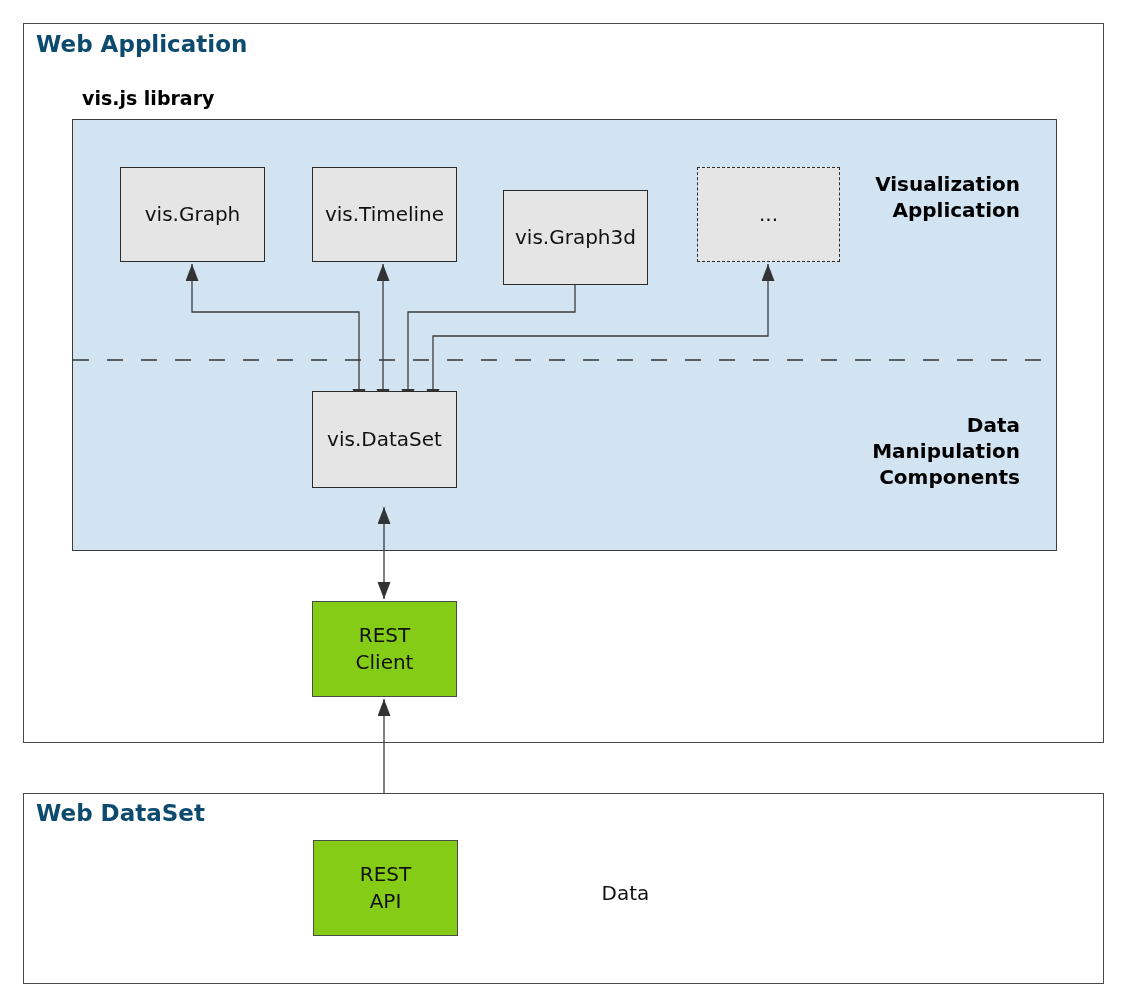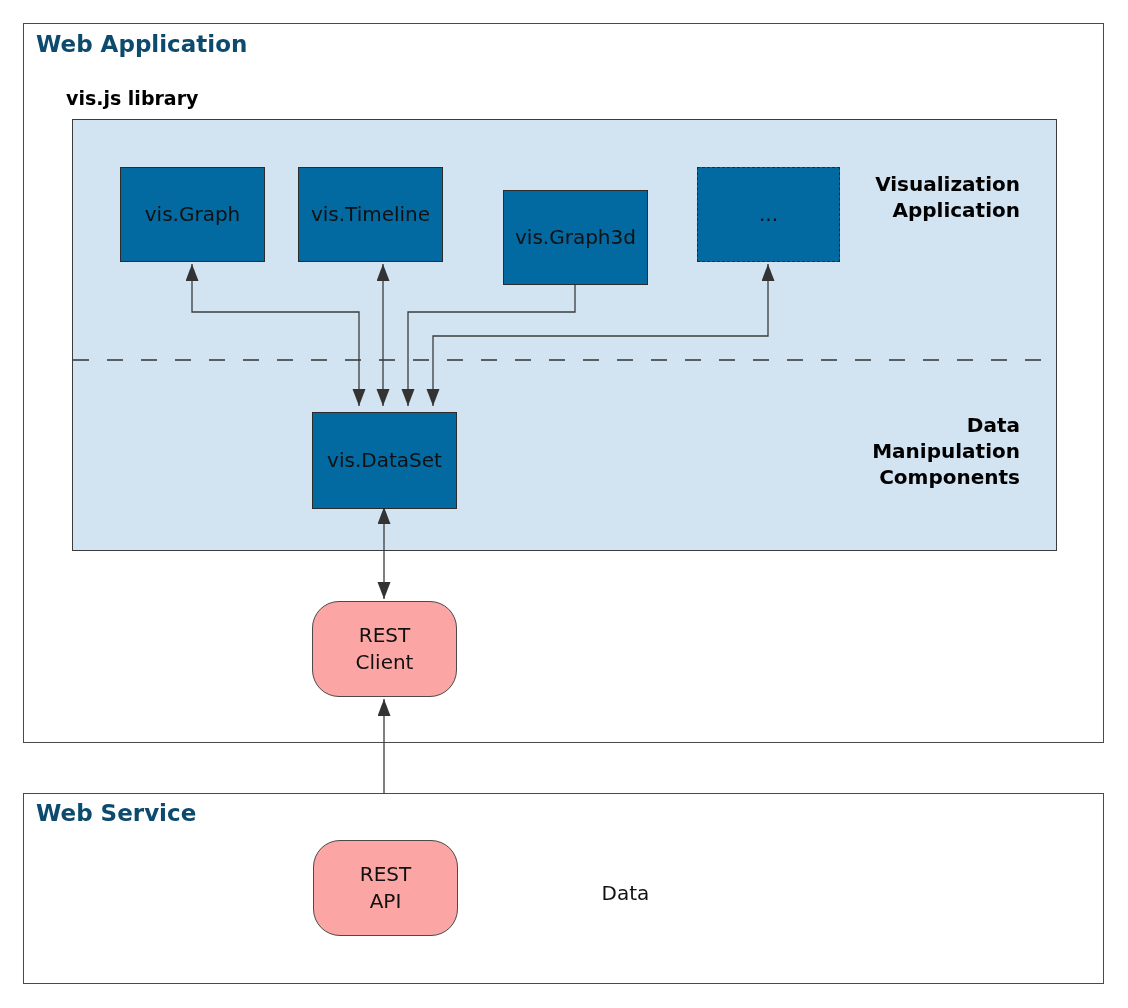--- a/index.html
+++ b/index.html
@@ -33,34 +33,34 @@
   }
   .blue-panel{
     position:absolute;
     left:72px;top:119px;width:985px;height:432px;
     background:#d2e4f2;
     border:1.2px solid #3c3c3c;
     box-sizing:border-box;
   }
   .node{
     position:absolute;
-    background:#0369a1;
+    background:#e5e5e5;
     border:1.4px solid #2b2b2b;
     box-sizing:border-box;
     display:flex;
     align-items:center;
     justify-content:center;
     font-size:20px;
     color:#111;
     text-align:center;
     line-height:27px;
     white-space:pre-line;
   }
   .node.dashed{ border:1.6px dashed #2b2b2b; }
-  .node.gray{ background:#fca5a5; border-color:#4a4a4a;border-radius:27px; }
+  .node.gray{ background:#84cc16; border-color:#4a4a4a; }
   .section-label{
     position:absolute;
     font-size:20px;
     font-weight:bold;
     color:#000;
     text-align:right;
     line-height:26px;
     white-space:pre-line;
   }
   .cyl-label{
@@ -76,21 +76,21 @@
   }
 </style>
 </head>
 <body>
 
 <div class="canvas">
 
   <div class="panel" style="left:23px;top:23px;width:1081px;height:720px;"></div>
   <div class="panel-title" style="left:36px;top:31px;">Web Application</div>
 
-  <div class="sub-title" style="left:66px;top:87px;">vis.js library</div>
+  <div class="sub-title" style="left:82px;top:87px;">vis.js library</div>
   <div class="blue-panel"></div>
 
   <svg class="layer" viewBox="0 0 1128 1008" xmlns="http://www.w3.org/2000/svg">
     <defs>
       <marker id="arrow" markerUnits="userSpaceOnUse" markerWidth="20" markerHeight="16" refX="17" refY="6.5" orient="auto-start-reverse">
         <path d="M0,0 L17,6.5 L0,13 z" fill="#333333"></path>
       </marker>
     </defs>
 
     <line x1="73" y1="360" x2="1056" y2="360" stroke="#333333" stroke-width="1.3" stroke-dasharray="16 18"></line>
@@ -109,36 +109,36 @@
 
     <path d="M460,888 L551,888" fill="none" stroke="#3c3c3c" stroke-width="1.3" marker-start="url(#arrow)" marker-end="url(#arrow)"></path>
 
     <g>
       <path d="M553,851 L553,926 A72.5,12 0 0 0 698,926 L698,851" fill="#ebebeb" stroke="#4d4d4d" stroke-width="1.4"></path>
       <ellipse cx="625.5" cy="851" rx="72.5" ry="12" fill="#f3f3f3" stroke="#4d4d4d" stroke-width="1.4"></ellipse>
     </g>
   </svg>
 
   <div class="node" style="left:120px;top:167px;width:145px;height:95px;">vis.Graph</div>
-  <div class="node" style="left:298px;top:167px;width:145px;height:95px;">vis.Timeline</div>
+  <div class="node" style="left:312px;top:167px;width:145px;height:95px;">vis.Timeline</div>
   <div class="node" style="left:503px;top:167px;width:145px;height:95px;margin-top:23px;">vis.Graph3d</div>
   <div class="node dashed" style="left:697px;top:167px;width:143px;height:95px;">...</div>
 
   <div class="section-label" style="right:108px;top:171px;">Visualization
 Application</div>
   <div class="section-label" style="right:108px;top:412px;">Data
 Manipulation
 Components</div>
 
-  <div class="node" style="left:312px;top:412px;width:145px;height:97px;">vis.DataSet</div>
+  <div class="node" style="left:312px;top:391px;width:145px;height:97px;">vis.DataSet</div>
 
   <div class="node gray" style="left:312px;top:601px;width:145px;height:96px;">REST
 Client</div>
 
   <div class="panel" style="left:23px;top:793px;width:1081px;height:191px;"></div>
-  <div class="panel-title" style="left:36px;top:800px;">Web Service</div>
+  <div class="panel-title" style="left:36px;top:800px;">Web DataSet</div>
 
   <div class="node gray" style="left:313px;top:840px;width:145px;height:96px;">REST
 API</div>
 
   <div class="cyl-label">Data</div>
 
 </div>
 
 </body></html>

